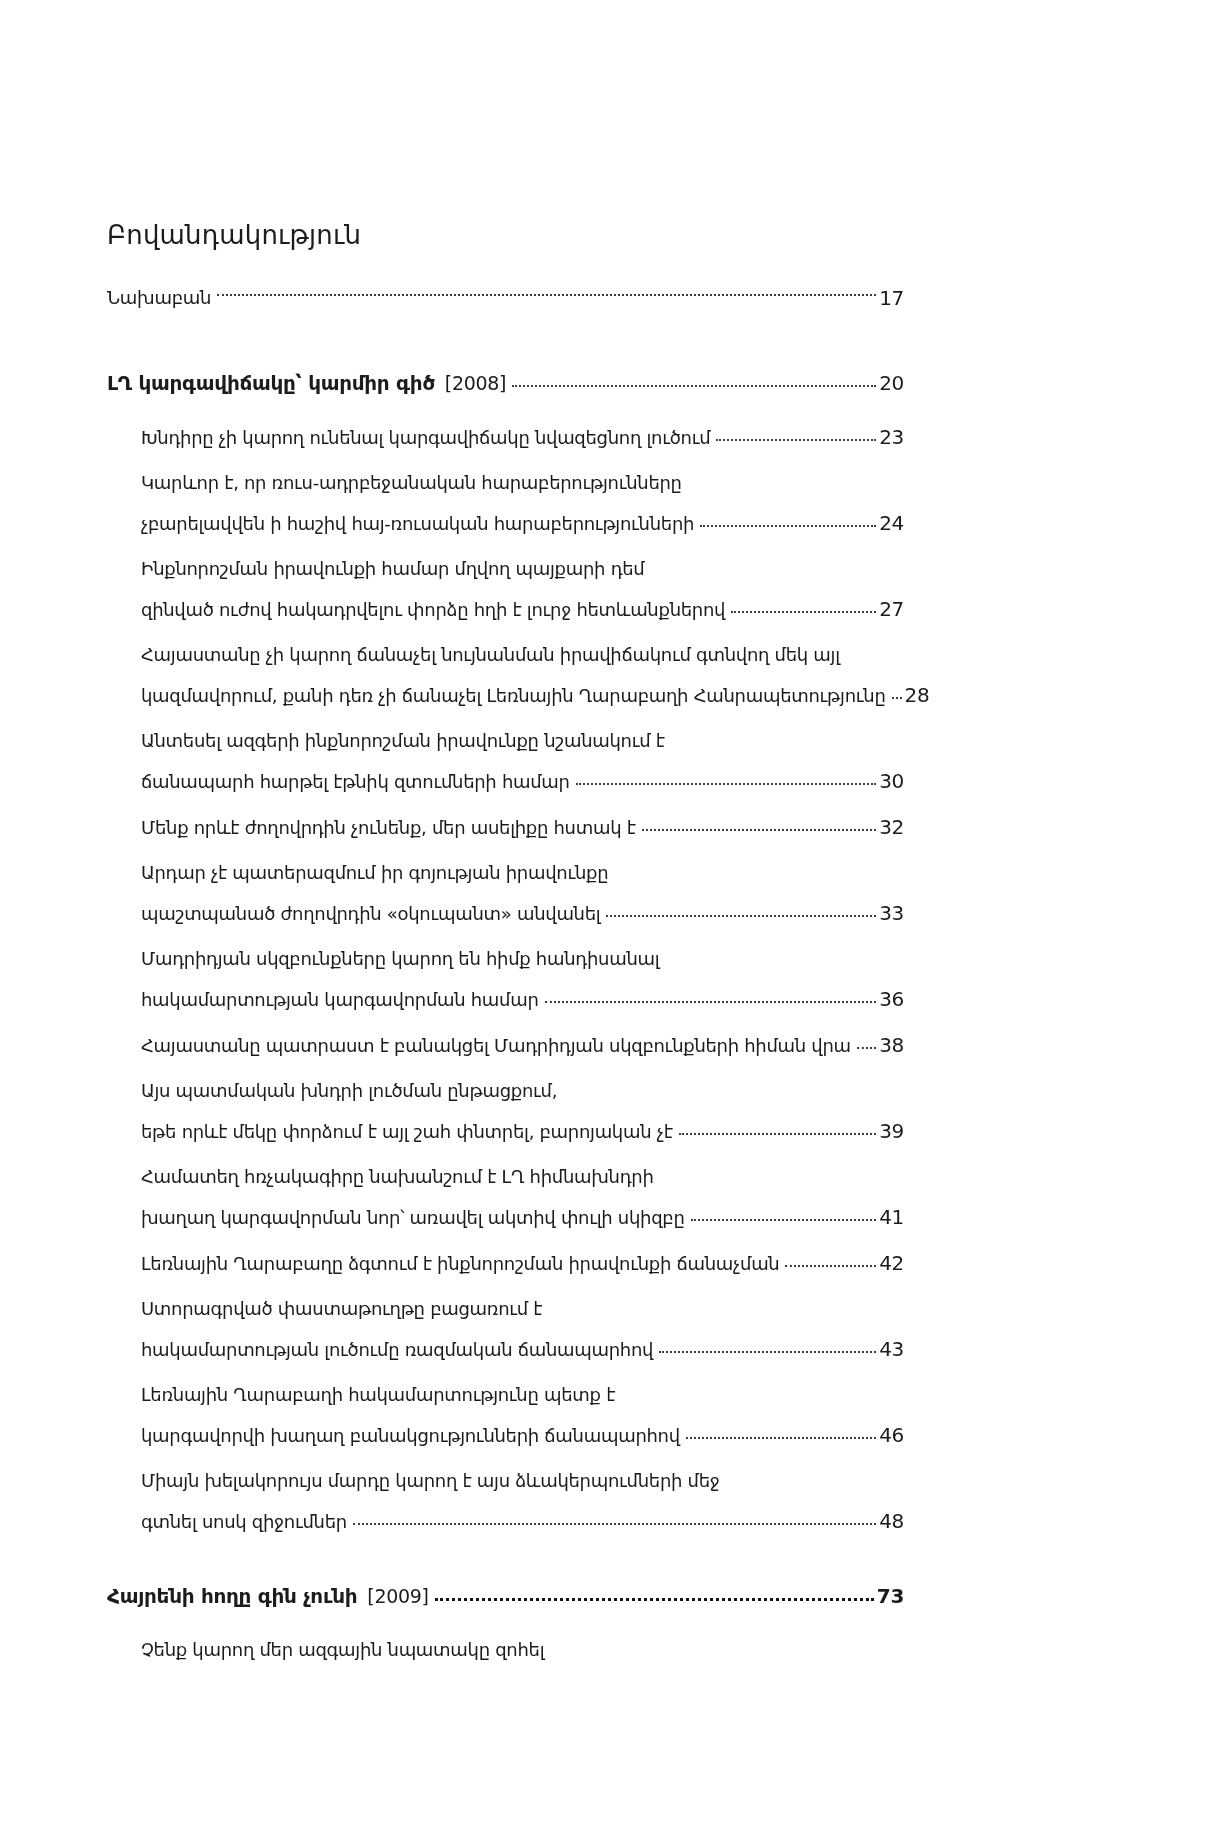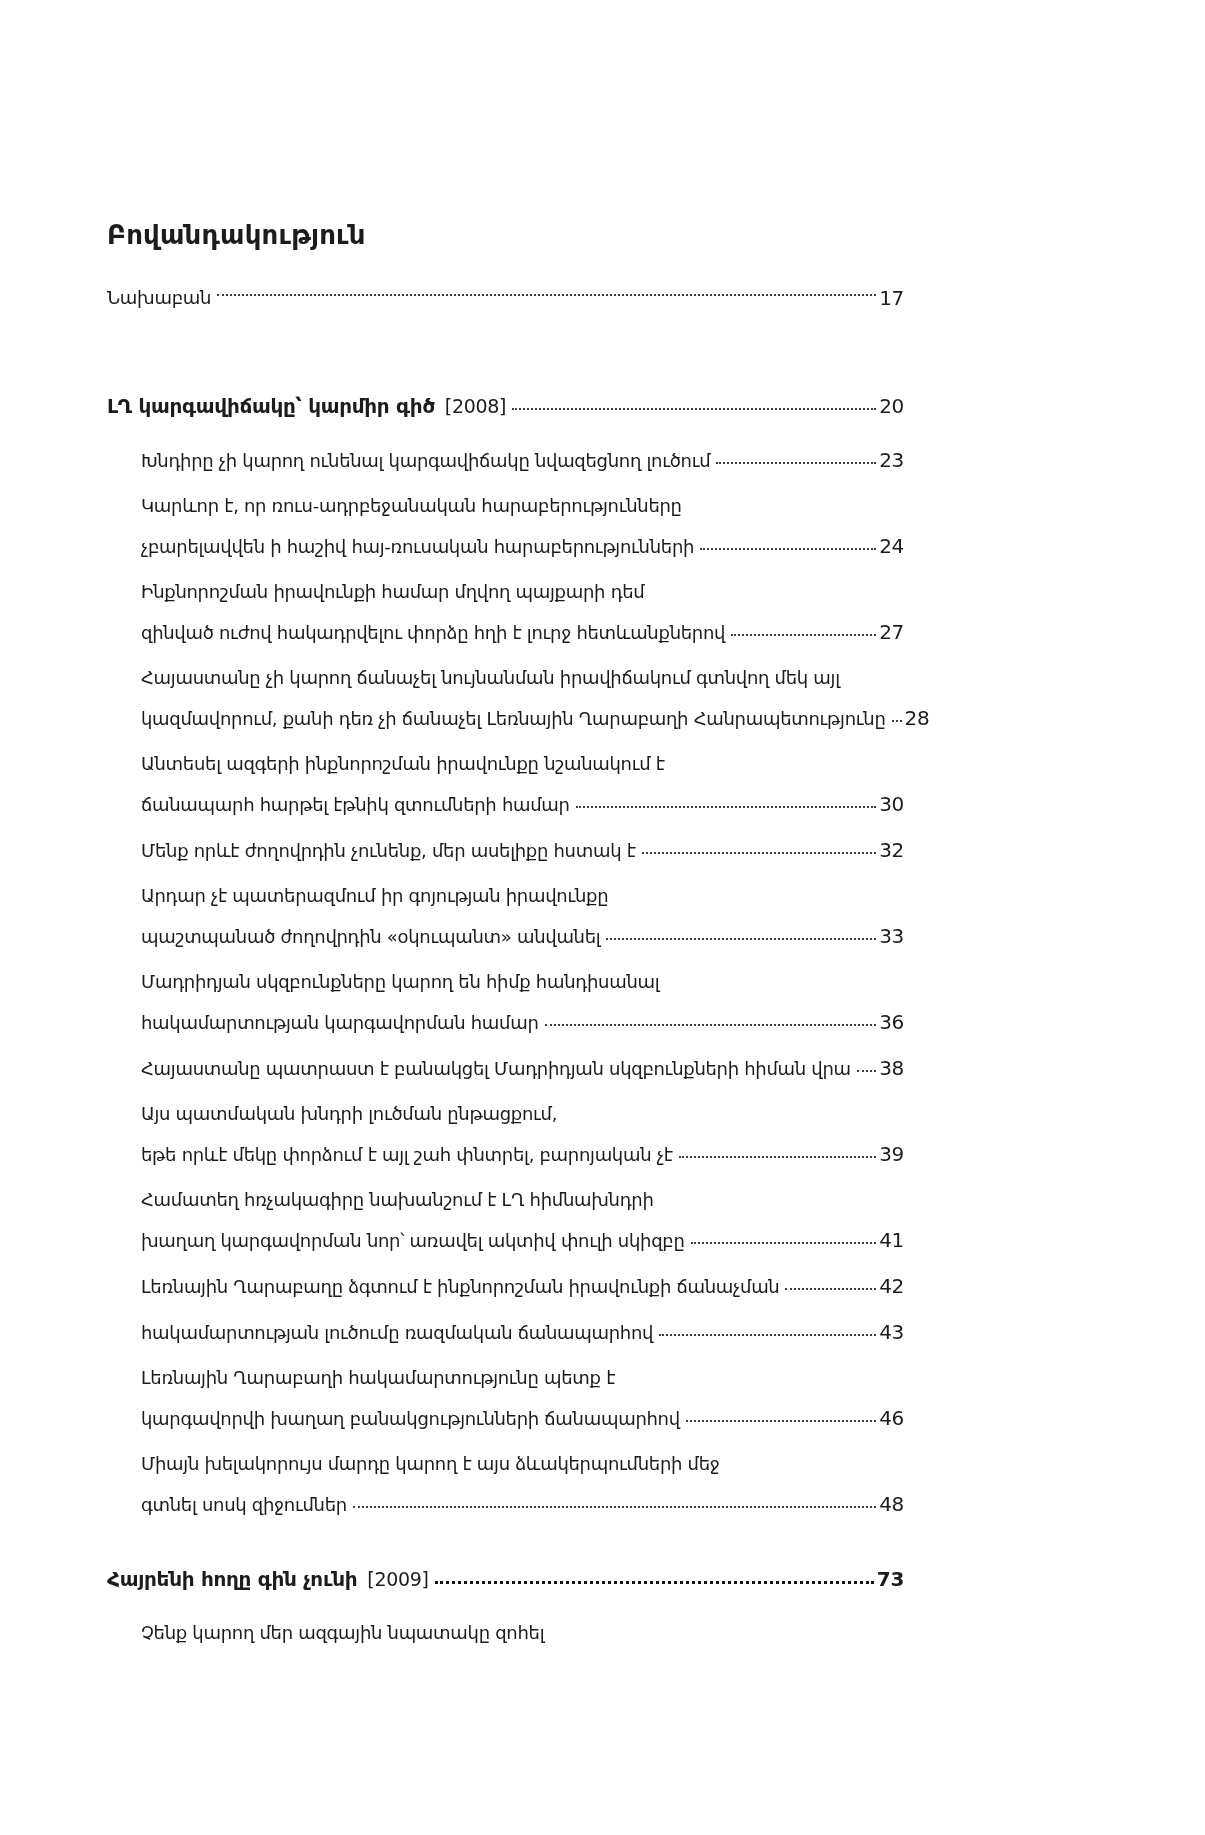--- a/index.html
+++ b/index.html
@@ -13,21 +13,21 @@
     font-family: "DejaVu Sans", sans-serif;
     color: #1c1c1c;
   }
   .content {
     margin-left: 107px;
     width: 797px;
   }
   .toc-title {
     padding-top: 218px;
     font-size: 26px;
-    font-weight: bold;
+    font-weight: normal;
     line-height: 34px;
     letter-spacing: 0.2px;
   }
   .row {
     display: flex;
     align-items: baseline;
     line-height: 40px;
     font-size: 18px;
     letter-spacing: -0.3px;
   }
@@ -40,21 +40,21 @@
     position: relative;
     top: -3px;
   }
   .leader.bold-leader {
     border-bottom: 3px dotted #141414;
     top: -2px;
   }
   .pg { white-space: nowrap; font-size: 20px; }
   .preface-row { margin-top: 26px; align-items: center; }
   .section-heading {
-    margin-top: 68px;
+    margin-top: 45px;
   }
   .section-heading .txt {
     font-weight: bold;
     font-size: 20px;
   }
   .section-heading .year {
     font-weight: normal;
     font-size: 19px;
     margin-left: 10px;
     white-space: nowrap;
@@ -207,20 +207,23 @@
         <div class="entry">
           <div class="row">
             <span class="txt">Լեռնային Ղարաբաղը ձգտում է ինքնորոշման իրավունքի ճանաչման</span>
             <span class="leader"></span>
             <span class="pg">42</span>
           </div>
         </div>
 
         <div class="entry">
           <div class="row">
+            <span class="txt">Ստորագրված փաստաթուղթը բացառում է</span>
+          </div>
+          <div class="row">
             <span class="txt">հակամարտության լուծումը ռազմական ճանապարհով</span>
             <span class="leader"></span>
             <span class="pg">43</span>
           </div>
         </div>
 
         <div class="entry">
           <div class="row">
             <span class="txt">Լեռնային Ղարաբաղի հակամարտությունը պետք է</span>
           </div>

